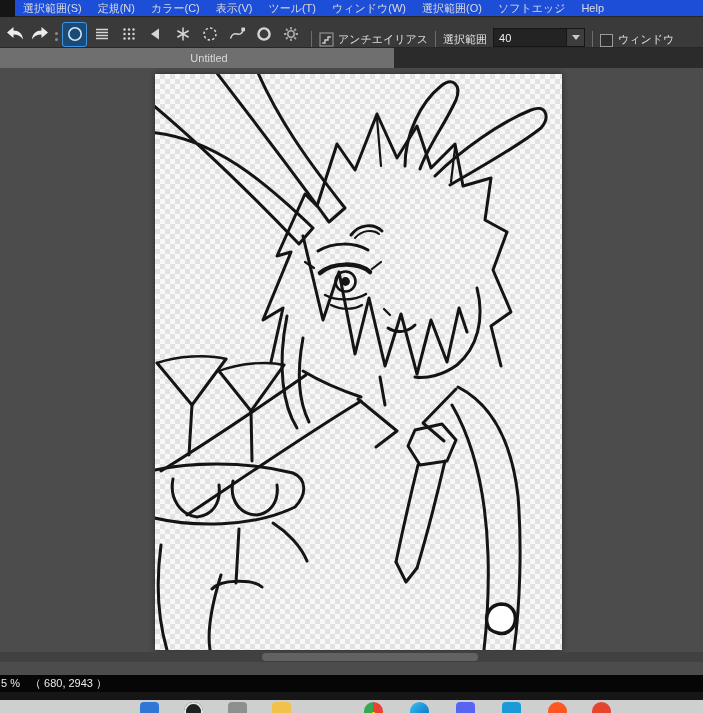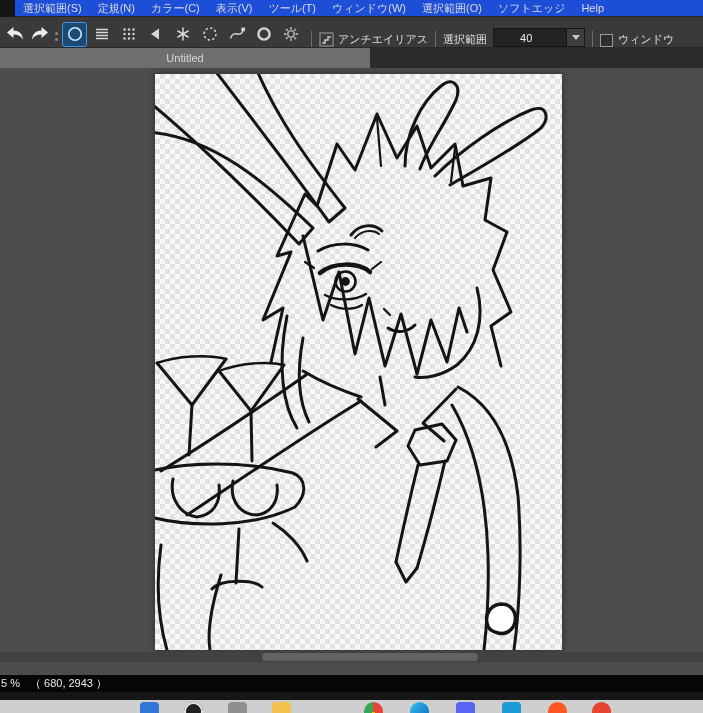--- a/index.html
+++ b/index.html
@@ -34,37 +34,37 @@
     border-radius:3px;flex:0 0 auto;border:1px solid transparent;box-sizing:border-box;
   }
   .tool-btn.selected{background:#1b4a75;border:1px solid #3f93e8;}
   .sep{width:1px;height:16px;background:#6d6d6d;margin:0 7px;flex:0 0 auto;}
   .tb-label{white-space:nowrap;}
   .aa-icon{width:15px;height:15px;margin-right:4px;flex:0 0 auto;}
   .dropdown{
     width:92px;height:19px;margin-left:6px;background:#232323;border:1px solid #161616;
     display:flex;align-items:center;position:relative;box-sizing:border-box;flex:0 0 auto;
   }
-  .dropdown .val{flex:1;padding-left:5px;font-size:11px;color:#efefef;margin-left:21px;}
+  .dropdown .val{flex:1;padding-left:5px;font-size:11px;color:#efefef;}
   .dropdown .arrow-box{
     width:17px;height:100%;background:#3d3d3d;border-left:1px solid #161616;
     display:flex;align-items:center;justify-content:center;
   }
   .dropdown .arrow-box b{
     width:0;height:0;border-left:4px solid transparent;border-right:4px solid transparent;
     border-top:5px solid #c9c9c9;display:block;
   }
   .checkbox{width:11px;height:11px;border:1px solid #9a9a9a;background:#2e2e2e;margin-right:5px;flex:0 0 auto;}
   
   .tabbar{
     position:absolute;left:0;top:48px;width:703px;height:20px;background:#2b2b2b;
   }
   .tab{
     position:absolute;left:0;top:0;width:370px;height:20px;background:#6f6f6f;
-    color:#d9d9d9;font-size:11px;line-height:20px;text-align:center;
+    color:#d9d9d9;font-size:11px;line-height:20px;text-align:center;padding-left:24px;
   }
   
   .canvas-area{
     position:absolute;left:0;top:68px;width:703px;height:607px;background:#4c4c4c;overflow:hidden;
   }
   .canvas{
     position:absolute;left:155px;top:6px;width:407px;height:576px;
     background:#f7f7f7;
     background-image:conic-gradient(#e2e2e2 0 25%, #f8f8f8 0 50%, #e2e2e2 0 75%, #f8f8f8 0);
     background-size:10px 10px;

